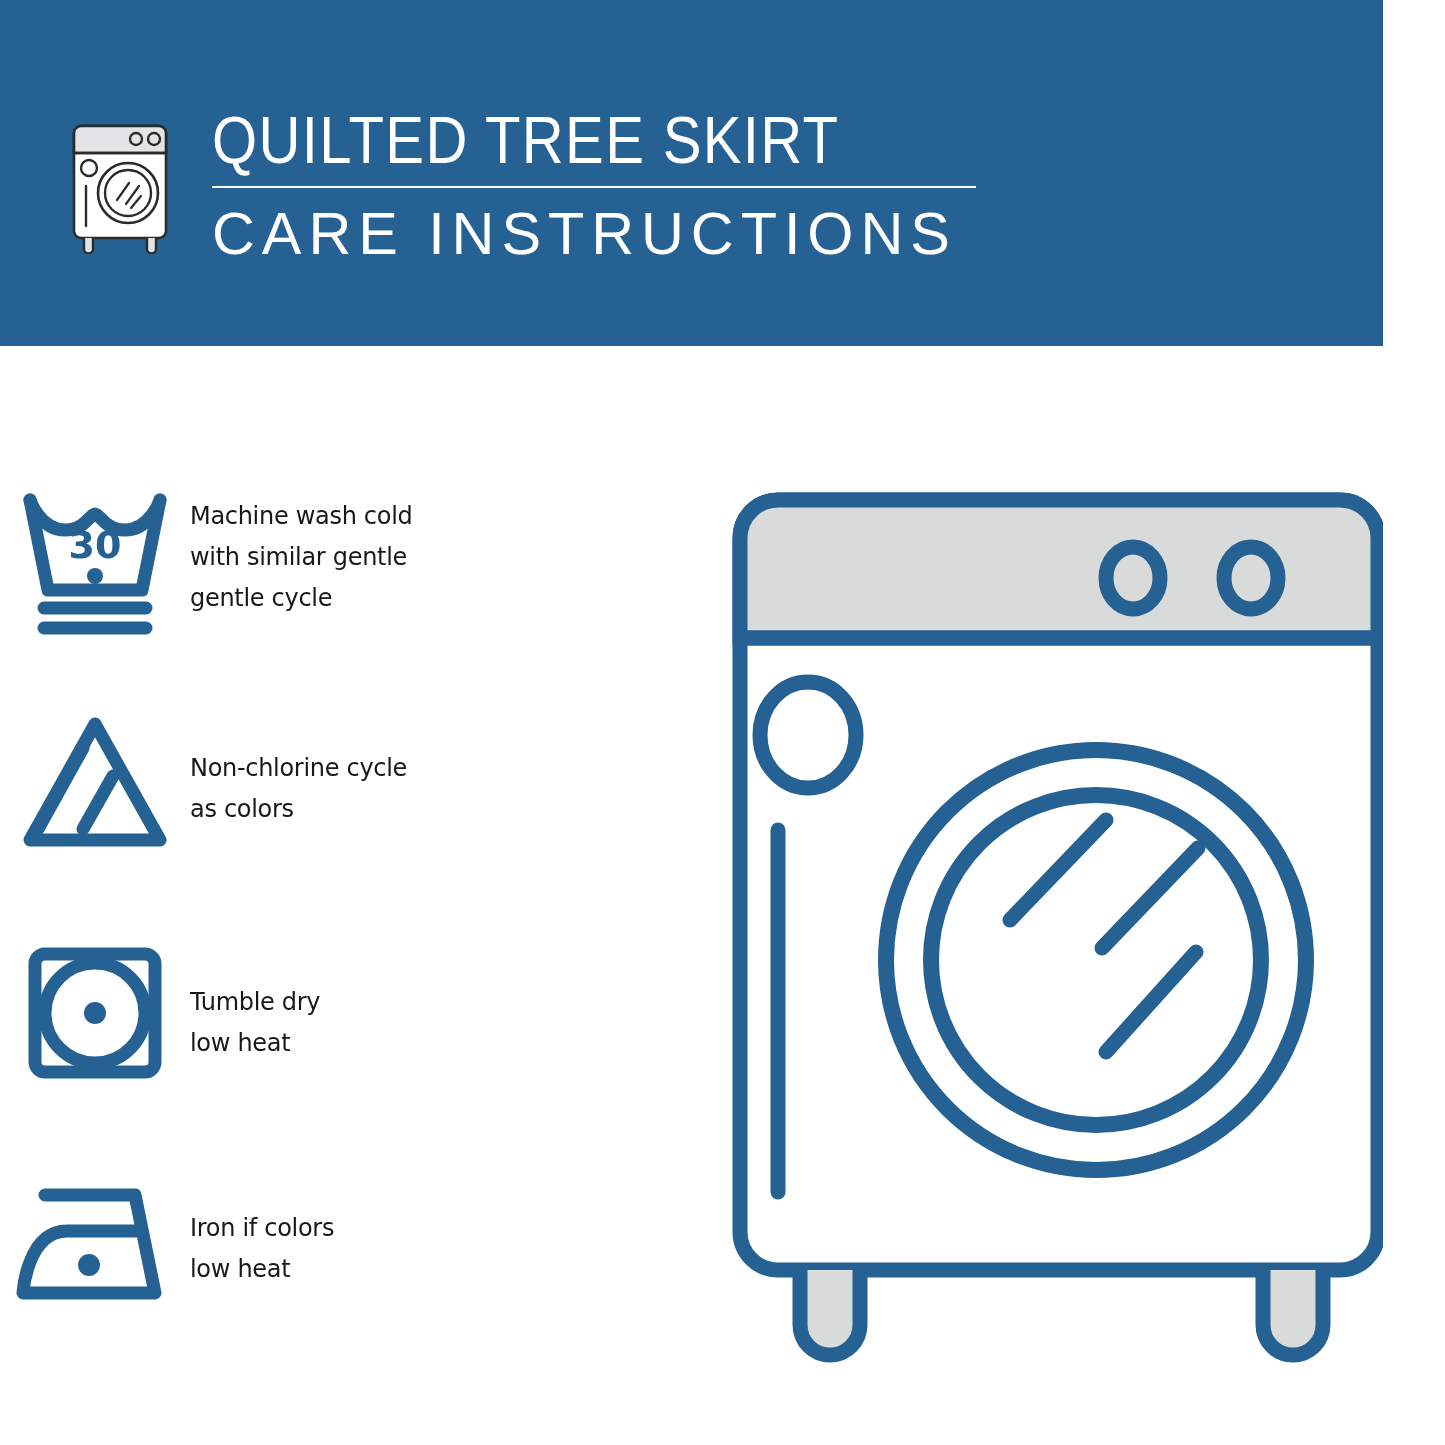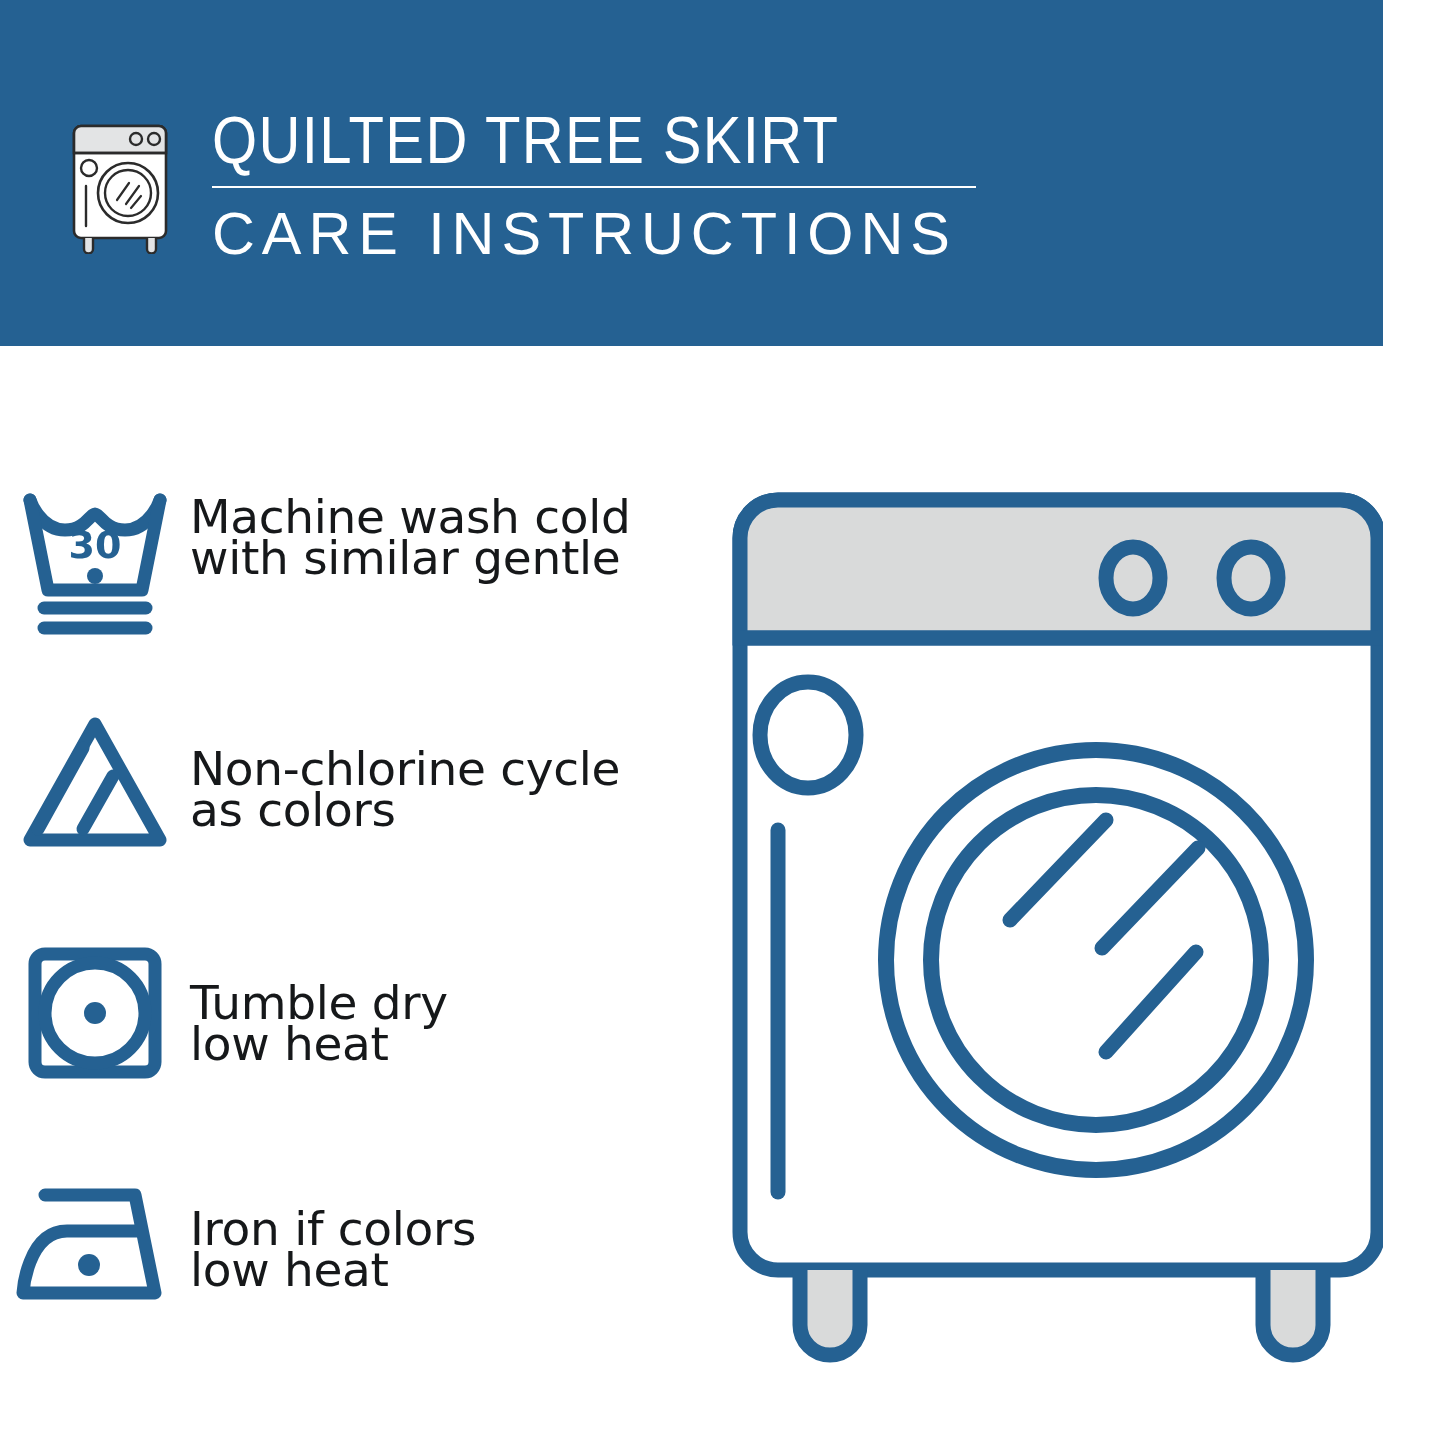--- a/index.html
+++ b/index.html
@@ -86,21 +86,21 @@
   .care-icon {
     width: 190px;
     min-width: 190px;
     display: flex;
     justify-content: center;
     align-items: center;
     height: 175px;
   }
   .care-text {
     font-family: "DejaVu Sans", "Liberation Sans", sans-serif;
-    font-size: 47px;
+    font-size: 24px;
     line-height: 41px;
     color: #16181a;
     font-weight: 400;
     letter-spacing: -0.3px;
     padding-top: 28px;
   }
   .care-text .line { display: block; white-space: nowrap; }
 
   
   .row-wash   .care-text { padding-top: 26px; }
@@ -172,20 +172,21 @@
             <line x1="34" y1="130" x2="136" y2="130"></line>
             <line x1="34" y1="150" x2="136" y2="150"></line>
           </g>
           <text x="85" y="80" text-anchor="middle" font-family="DejaVu Sans, Liberation Sans, sans-serif" font-size="38" font-weight="700" fill="#256192">30</text>
           <circle cx="85" cy="98" r="8" fill="#256192"></circle>
         </svg>
       </div>
       <div class="care-text">
         <span class="line">Machine wash cold</span>
         <span class="line">with similar gentle</span>
+        <span class="line">gentle cycle</span>
       </div>
     </div>
 
     <div class="care-row row-bleach">
       <div class="care-icon">
         <svg viewBox="0 0 170 150" width="170" height="150" aria-hidden="true">
           <g fill="none" stroke="#256192" stroke-width="13" stroke-linecap="round" stroke-linejoin="round">
             <path d="M85 16 L150 132 L20 132 Z"></path>
             <line x1="73" y1="40" x2="28" y2="121"></line>
             <line x1="103" y1="68" x2="73" y2="121"></line>

